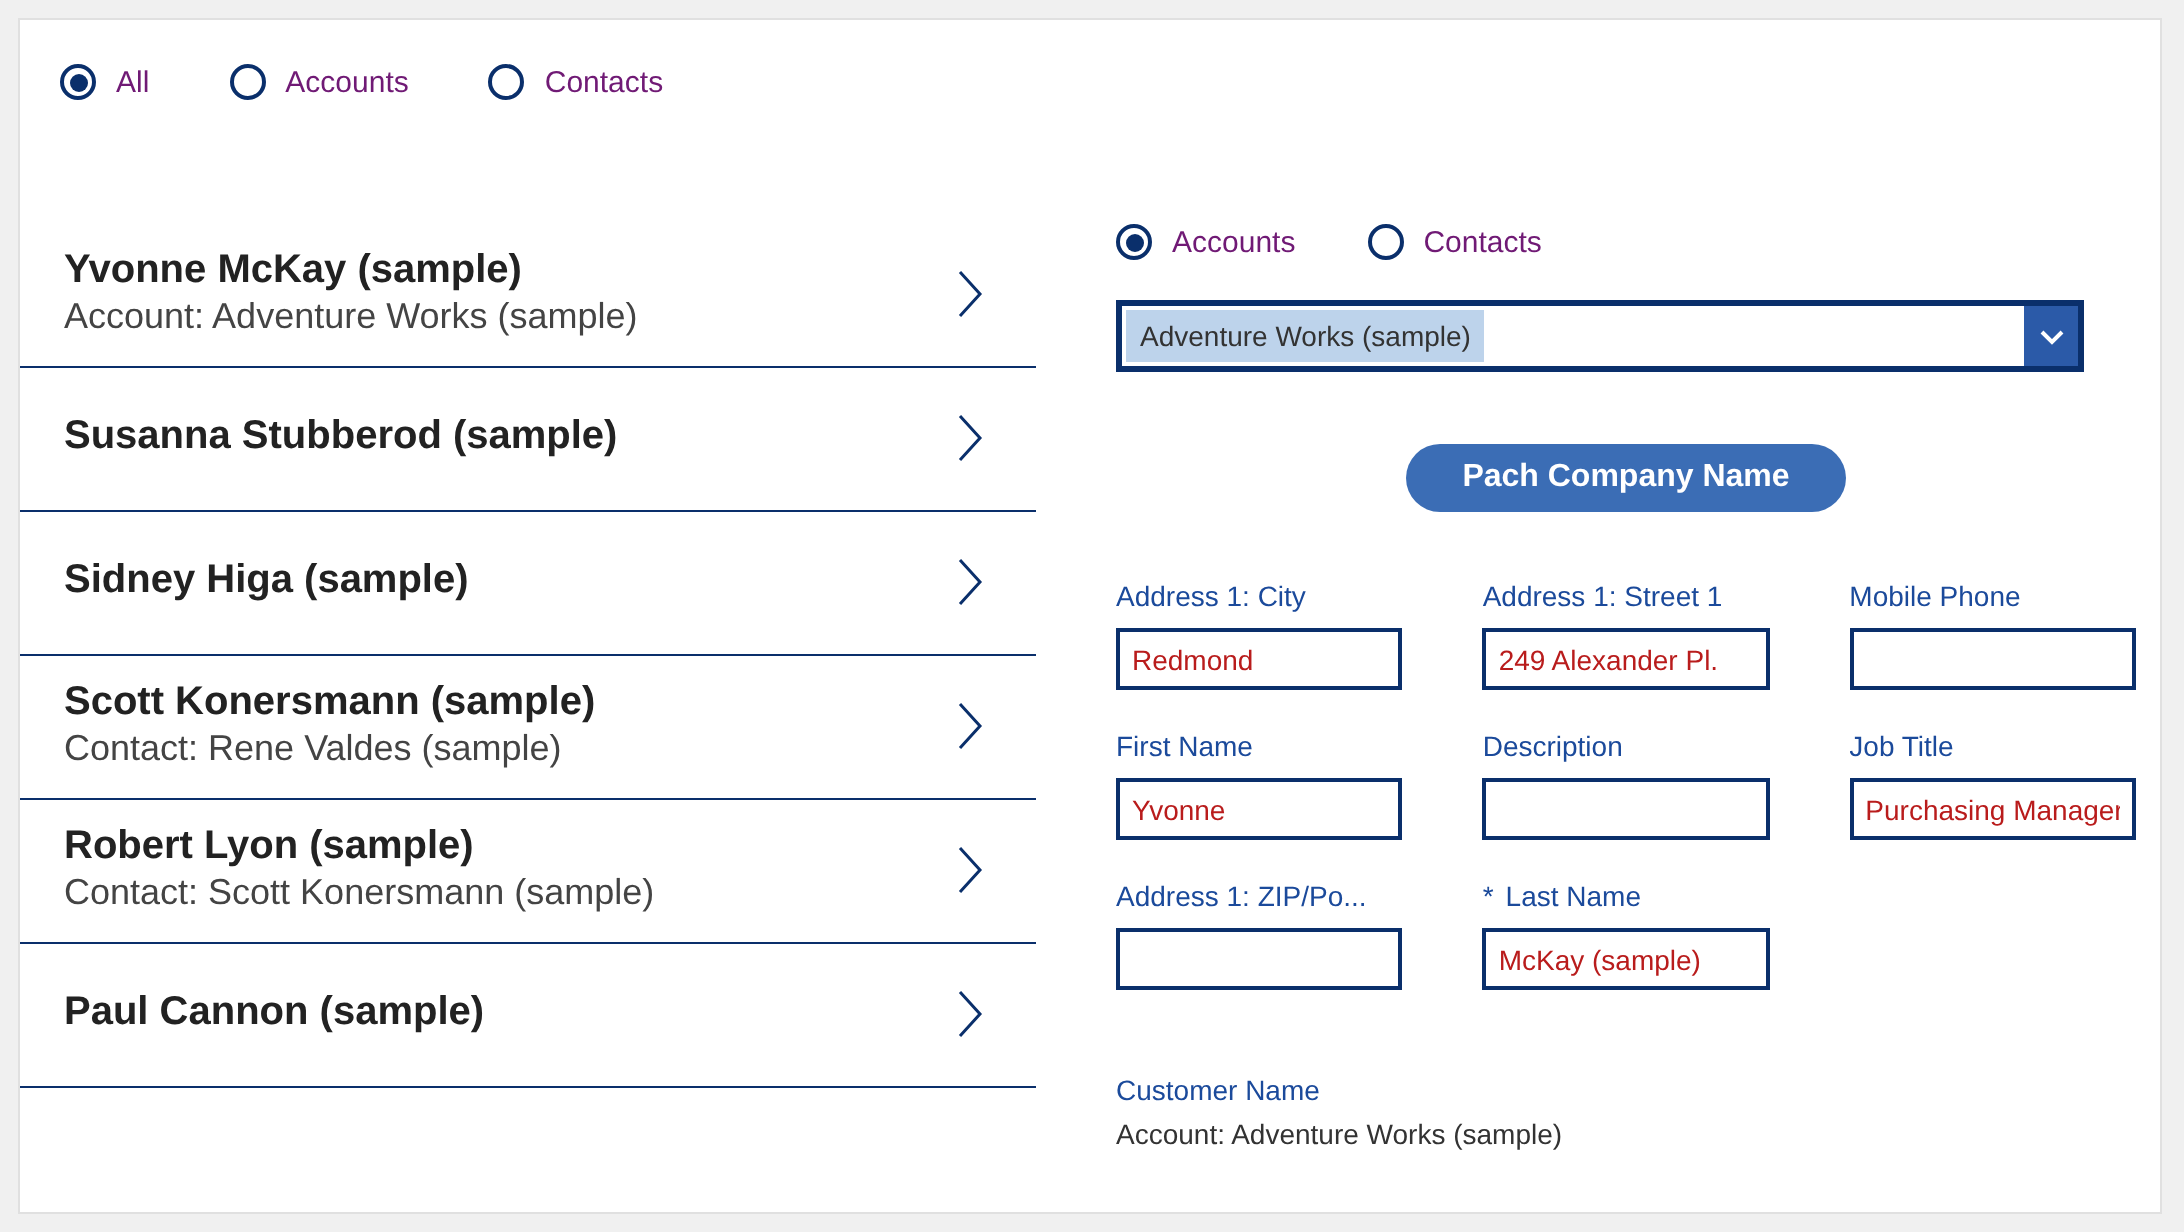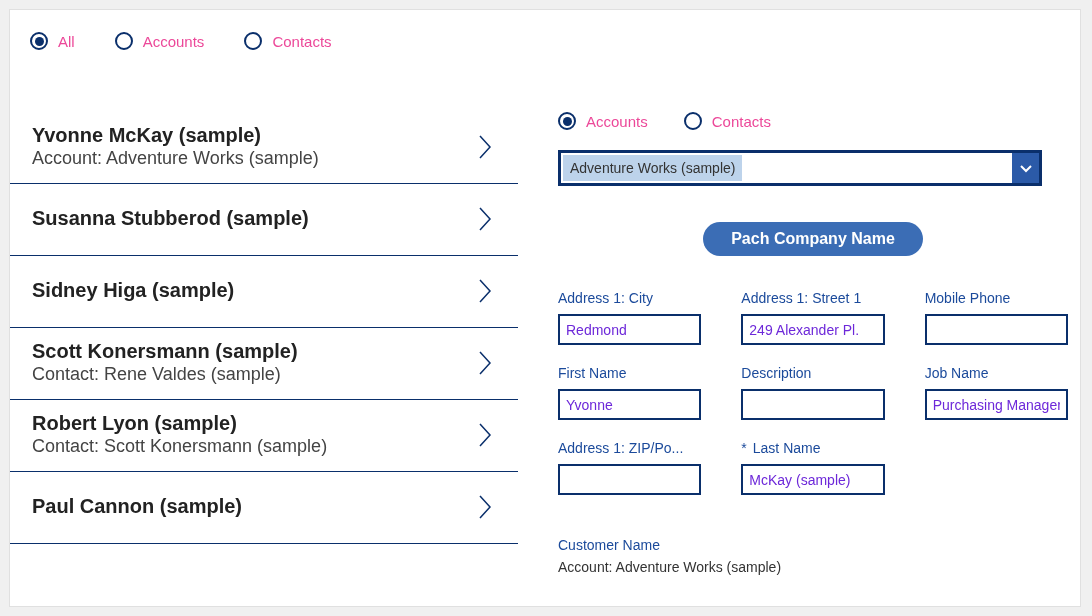--- a/index.html
+++ b/index.html
@@ -42,21 +42,21 @@
 }
 .radio-circle.selected::after {
   content: '';
   width: 9px;
   height: 9px;
   background: #0a2f6b;
   border-radius: 50%;
 }
 .radio-label {
   font-size: 15px;
-  color: #ec4899;
+  color: #701a75;
 }
 .main-area {
   flex: 1;
   display: flex;
   overflow: hidden;
 }
 .left-panel {
   width: 508px;
   overflow-y: auto;
   padding-top: 40px;
@@ -158,21 +158,21 @@
   overflow: hidden;
   text-overflow: ellipsis;
 }
 .field-label .required { color: #1b4a9b; margin-right: 6px; }
 .field-input {
   width: 100%;
   height: 31px;
   border: 2px solid #0a2f6b;
   padding: 3px 6px;
   font-size: 14px;
-  color: #6d28d9;
+  color: #b91c1c;
   font-family: inherit;
 }
 .customer-name-label {
   font-size: 14px;
   color: #1b4a9b;
   margin-bottom: 6px;
 }
 .customer-name-value {
   font-size: 14px;
   color: #333;
@@ -286,21 +286,21 @@
       </div>
 
       <button class="primary-btn">Pach Company Name</button>
 
       <div class="form-grid" id="form-grid">
           <div class="form-field"><label class="field-label"><span>Address 1: City</span></label><input class="field-input" type="text" value="Redmond" style=""></div>
           <div class="form-field"><label class="field-label"><span>Address 1: Street 1</span></label><input class="field-input" type="text" value="249 Alexander Pl." style=""></div>
           <div class="form-field"><label class="field-label"><span>Mobile Phone</span></label><input class="field-input" type="text" style=""></div>
           <div class="form-field"><label class="field-label"><span>First Name</span></label><input class="field-input" type="text" value="Yvonne" style=""></div>
           <div class="form-field"><label class="field-label"><span>Description</span></label><input class="field-input" type="text" style=""></div>
-          <div class="form-field"><label class="field-label"><span>Job Name</span></label><input class="field-input" type="text" value="Purchasing Manager" style=""></div>
+          <div class="form-field"><label class="field-label"><span>Job Title</span></label><input class="field-input" type="text" value="Purchasing Manager" style=""></div>
           <div class="form-field"><label class="field-label"><span>Address 1: ZIP/Po...</span></label><input class="field-input" type="text" style=""></div>
           <div class="form-field"><label class="field-label"><span class="required">*</span><span>Last Name</span></label><input class="field-input" type="text" value="McKay (sample)" style=""></div>
         </div>
 
       <div>
         <div class="customer-name-label">Customer Name</div>
         <div class="customer-name-value">Account: Adventure Works (sample)</div>
       </div>
     </div>
   </div>

